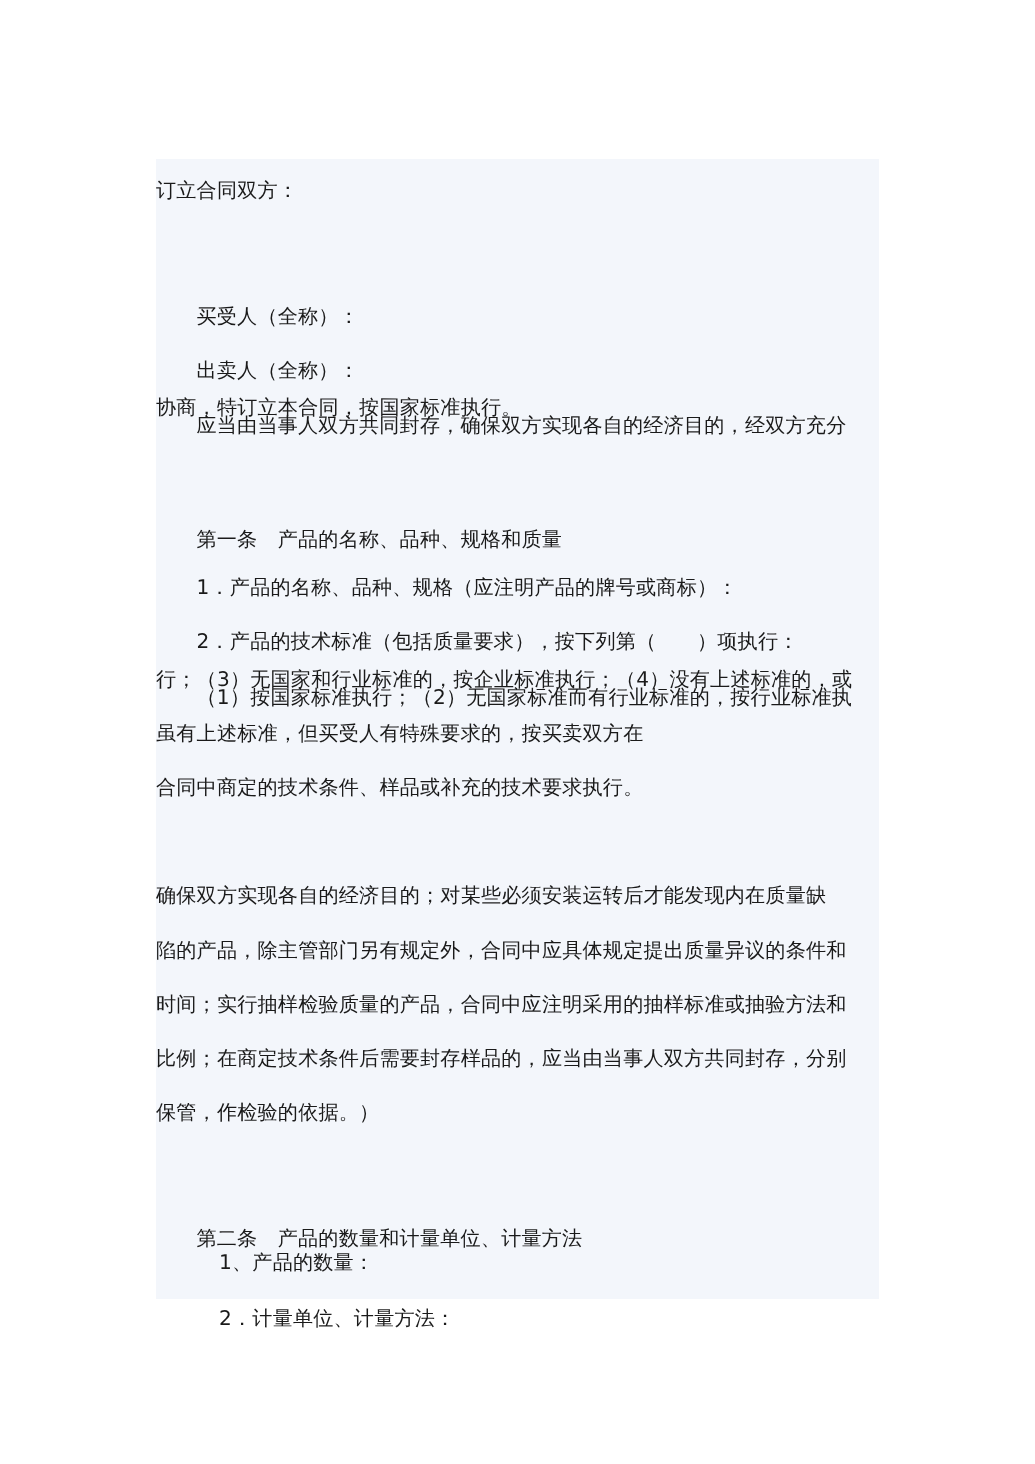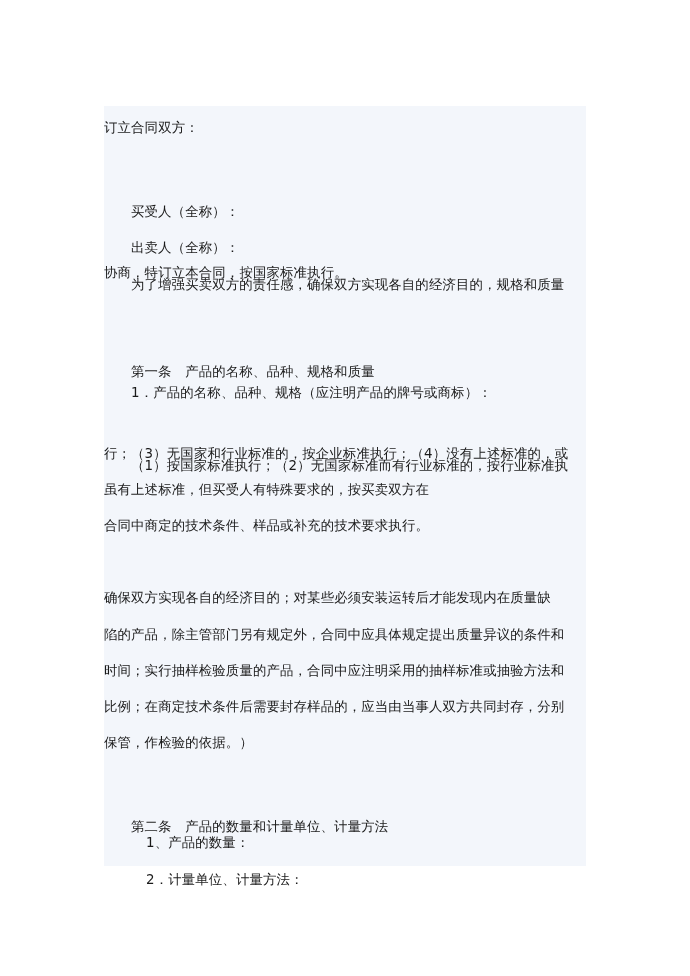--- a/index.html
+++ b/index.html
@@ -42,24 +42,25 @@
   </style>
 </head>
 <body>
 
 <div class="page">
   <div class="panel"></div>
 
   <div class="line" style="top:119px">订立合同双方：</div>
   <div class="line ind1" style="top:155px">买受人（全称）：</div>
   <div class="line ind1" style="top:191px">出卖人（全称）：</div>
-  <div class="line ind1" style="top:228px">为了增强买卖双方的责任感，确保双方实现各自的经济目的，规格和质量</div>
+  <div class="line ind1" style="top:228px">应当由当事人双方共同封存，确保双方实现各自的经济目的，经双方充分</div>
   <div class="line" style="top:264px">协商，特订立本合同，按国家标准执行。</div>
-  <div class="line ind1" style="top:315px">第一条　产品的名称、品种、规格和质量</div>
+  <div class="line ind1" style="top:304px">第一条　产品的名称、品种、规格和质量</div>
   <div class="line ind1" style="top:336px">1．产品的名称、品种、规格（应注明产品的牌号或商标）：</div>
+  <div class="line ind1" style="top:372px">2．产品的技术标准（包括质量要求），按下列第（　　）项执行：</div>
   <div class="line ind1" style="top:409px">（1）按国家标准执行；（2）无国家标准而有行业标准的，按行业标准执</div>
   <div class="line" style="top:445px">行；（3）无国家和行业标准的，按企业标准执行；（4）没有上述标准的，或</div>
   <div class="line" style="top:517px">合同中商定的技术条件、样品或补充的技术要求执行。</div>
   <div class="line" style="top:481px">虽有上述标准，但买受人有特殊要求的，按买卖双方在</div>
   <div class="line" style="top:589px">确保双方实现各自的经济目的；对某些必须安装运转后才能发现内在质量缺</div>
   <div class="line" style="top:626px">陷的产品，除主管部门另有规定外，合同中应具体规定提出质量异议的条件和</div>
   <div class="line" style="top:662px">时间；实行抽样检验质量的产品，合同中应注明采用的抽样标准或抽验方法和</div>
   <div class="line" style="top:698px">比例；在商定技术条件后需要封存样品的，应当由当事人双方共同封存，分别</div>
   <div class="line" style="top:734px">保管，作检验的依据。）</div>
   <div class="line ind1" style="top:770px">第二条　产品的数量和计量单位、计量方法</div>

